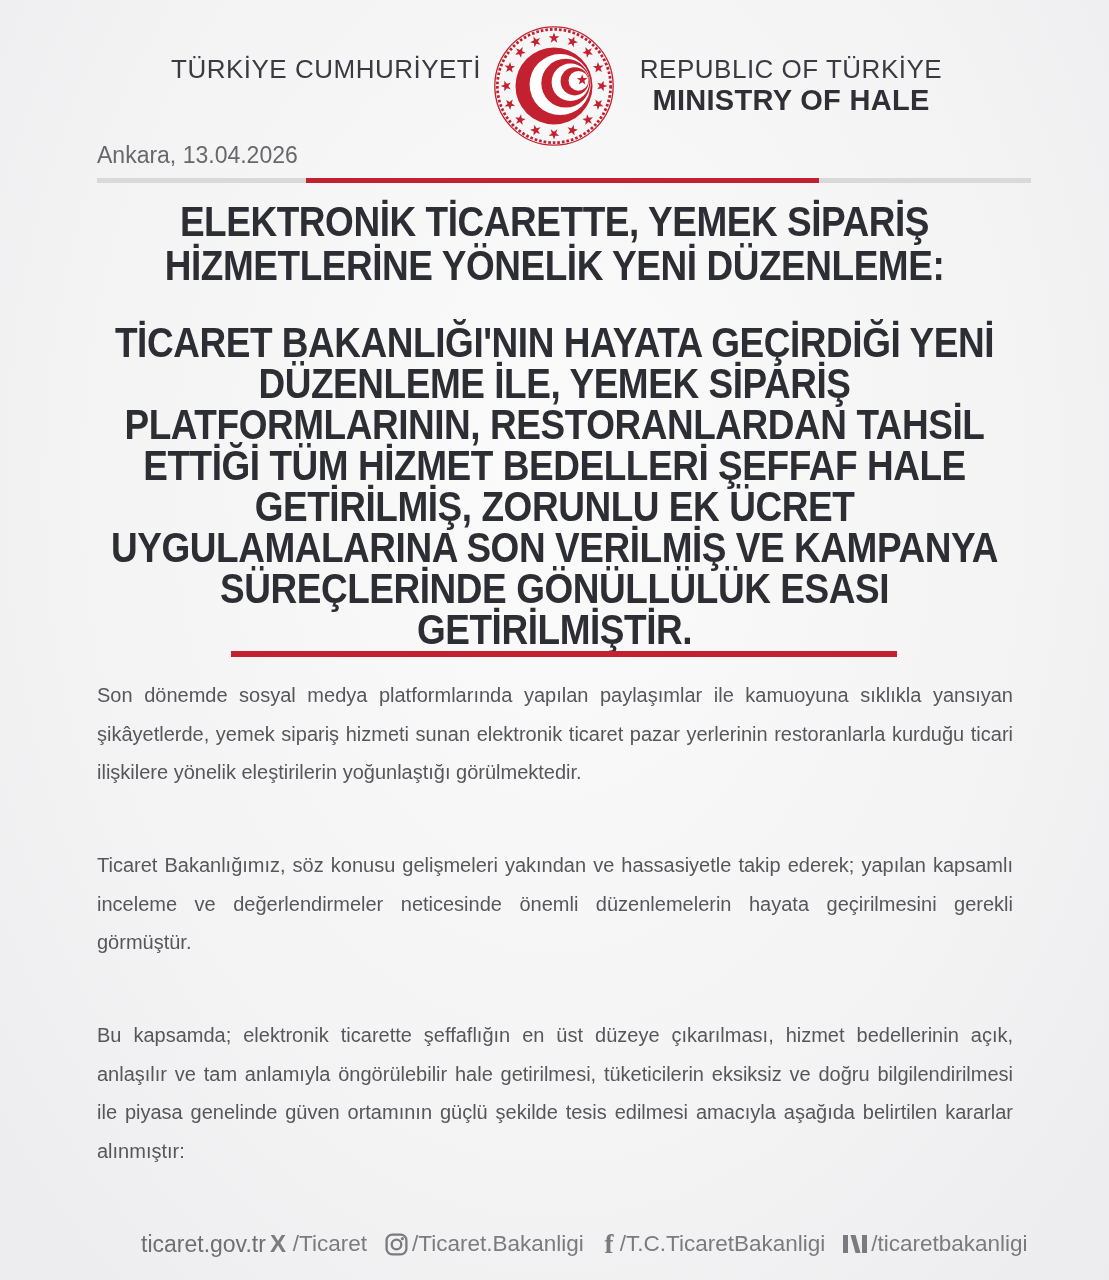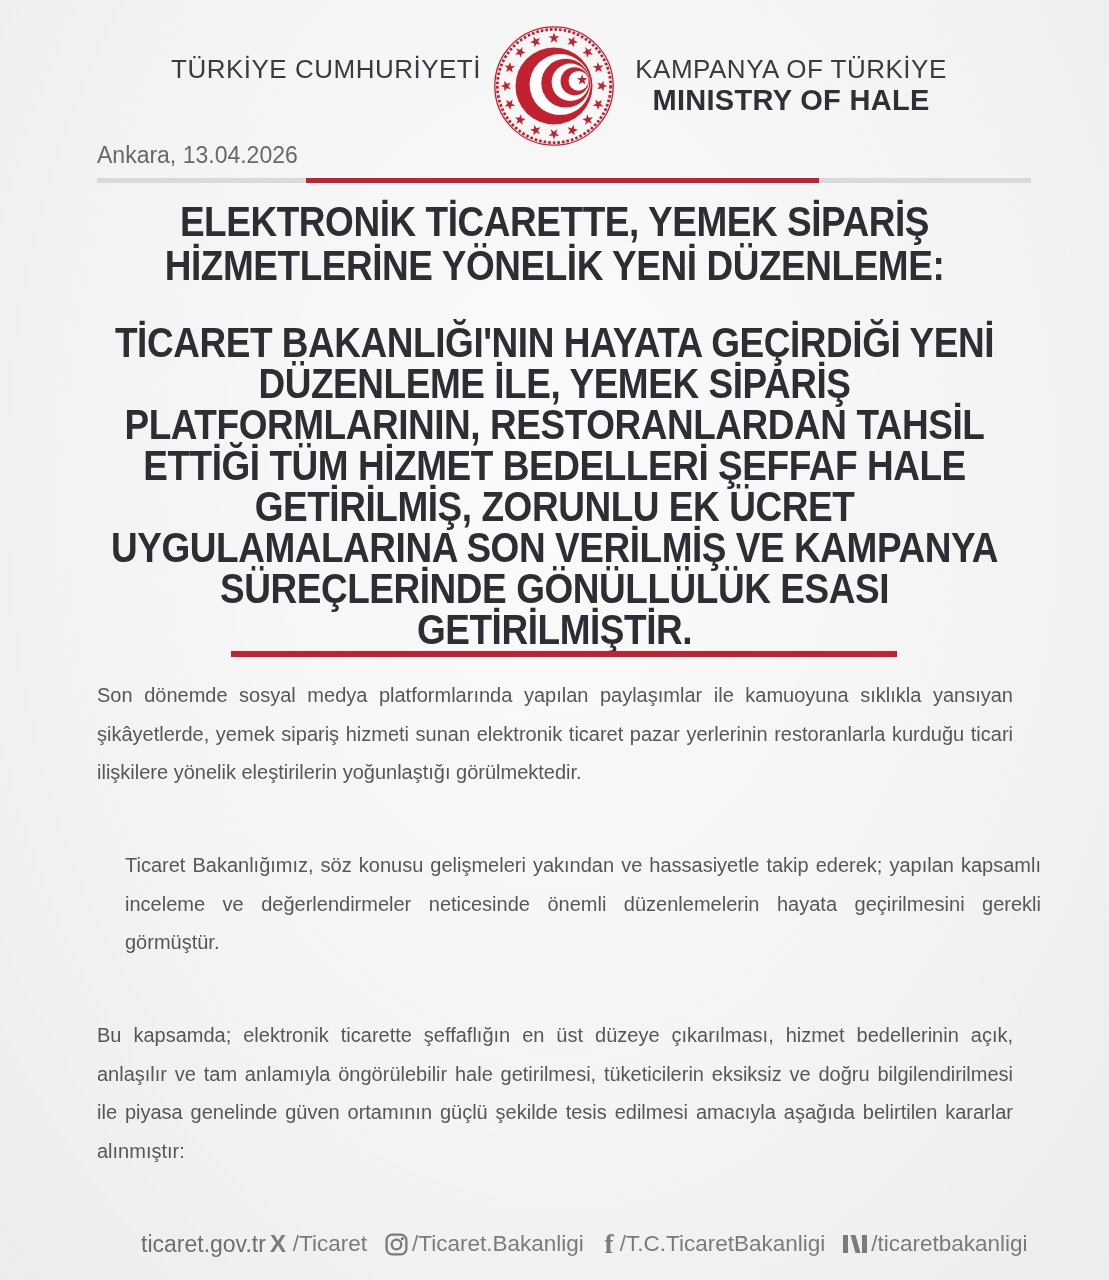--- a/index.html
+++ b/index.html
@@ -31,21 +31,21 @@
   }
   .headline{top:200px;font-size:42px;line-height:44px;}
   .subheadline{top:322px;font-size:42px;line-height:41px;}
   
   .para{
     position:absolute;left:97px;width:916px;
     font-size:20px;line-height:38.5px;color:#56565b;font-weight:300;
     text-align:justify;
   }
   .para-1{top:676px;}
-  .para-2{top:846px;margin-left:28px;}
+  .para-2{top:846px;}
   .para-3{top:1016px;}
   
   .footer{
     position:absolute;left:97px;top:1224px;width:916px;height:40px;
     display:flex;justify-content:space-between;align-items:center;
   }
   .website{font-size:23px;color:#6f6f73;margin-left:44px;}
   .socials{display:flex;align-items:center;gap:17px;}
   .social-item{display:flex;align-items:center;gap:3px;font-size:22.5px;color:#7b7b7f;}
   .social-item svg{display:block;}
@@ -86,21 +86,21 @@
     <circle r="41" fill="#c3212f"></circle>
     <circle cx="6.5" cy="-1.5" r="32.5" fill="#ffffff"></circle>
     <circle cx="12.5" cy="-3" r="26" fill="#c3212f"></circle>
     <circle cx="17.5" cy="-4" r="20" fill="#ffffff"></circle>
     <circle cx="22" cy="-5" r="15" fill="#c3212f"></circle>
     <circle cx="26" cy="-5.5" r="10.5" fill="#ffffff"></circle>
     <use href="#st" transform="translate(30,-6.5)" fill="#c3212f"></use>
   </svg>
 
   <div class="org-block org-en">
-    <div class="org-line1">KAMPANYA OF TÜRKİYE</div>
+    <div class="org-line1">REPUBLIC OF TÜRKİYE</div>
     <div class="org-line2">MINISTRY OF HALE</div>
   </div>
 
   <div class="dateline">Ankara, 13.04.2026</div>
 
   <div class="divider1">
     <div class="divider1-red"></div>
   </div>
 
   <div class="headline">

